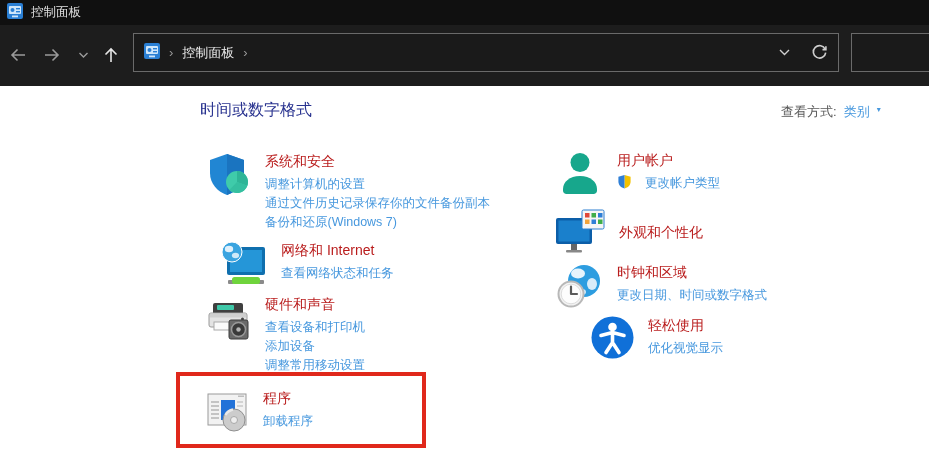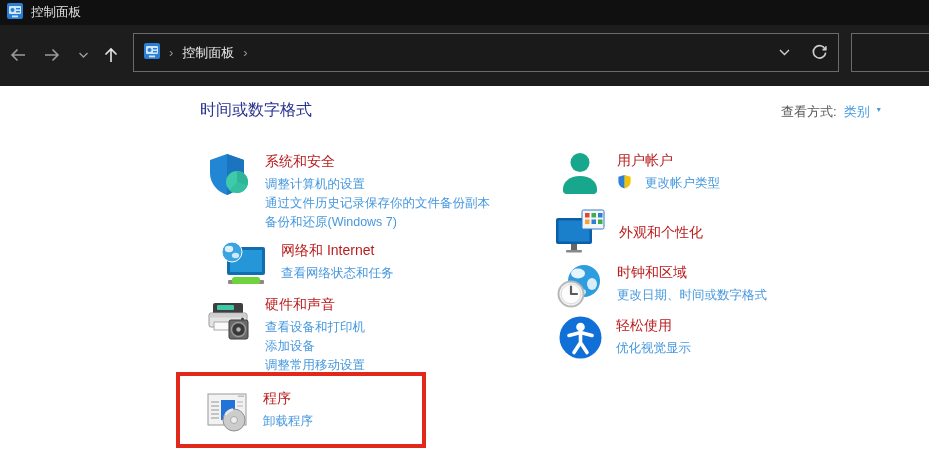--- a/index.html
+++ b/index.html
@@ -250,21 +250,21 @@
         <circle cx="15" cy="32" r="9.8" fill="#fdfdfd" stroke="#dddddd"></circle>
         <path d="M15 32v-7.5M15 32h6" stroke="#5a5a5a" stroke-width="2.2" stroke-linecap="round"></path>
       </svg>
     </span>
     <div class="cat-body">
       <a class="cat-title">时钟和区域</a>
       <a class="cat-link">更改日期、时间或数字格式</a>
     </div>
   </div>
 
-  <div class="cat" style="left:558px; top:229px;justify-content:center;">
+  <div class="cat" style="left:590px; top:229px;justify-content:center;">
     <span class="cat-icon">
       <svg width="45" height="45" viewBox="0 0 45 45">
         <circle cx="22.5" cy="22.5" r="21" fill="#1070d8"></circle>
         <circle cx="22.5" cy="12" r="4.3" fill="#ffffff"></circle>
         <path d="M22.5 18v9.5M22.5 27.5l-6.5 10M22.5 27.5l6.5 10M11 20.5l11.5-3 11.5 3" stroke="#ffffff" stroke-width="3.6" fill="none" stroke-linecap="round" stroke-linejoin="round"></path>
       </svg>
     </span>
     <div class="cat-body">
       <a class="cat-title">轻松使用</a>
       <a class="cat-link">优化视觉显示</a>

